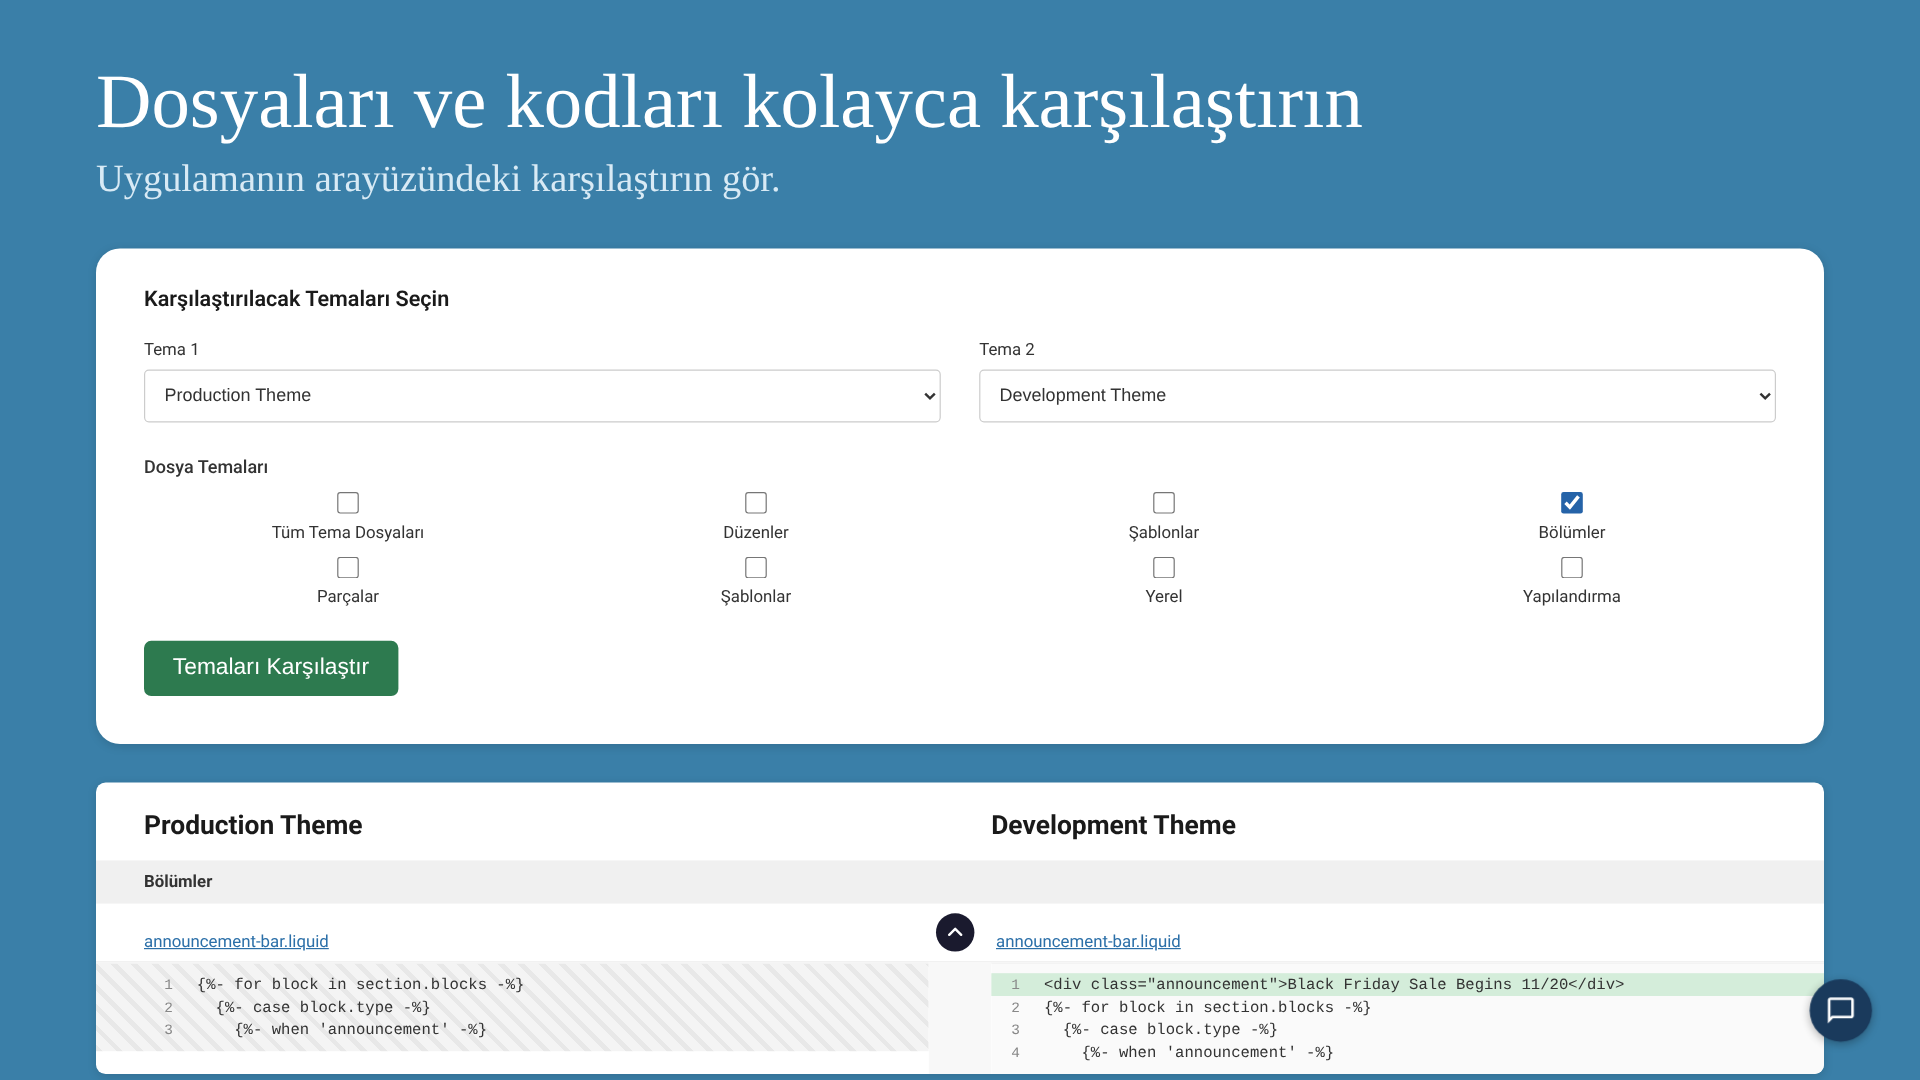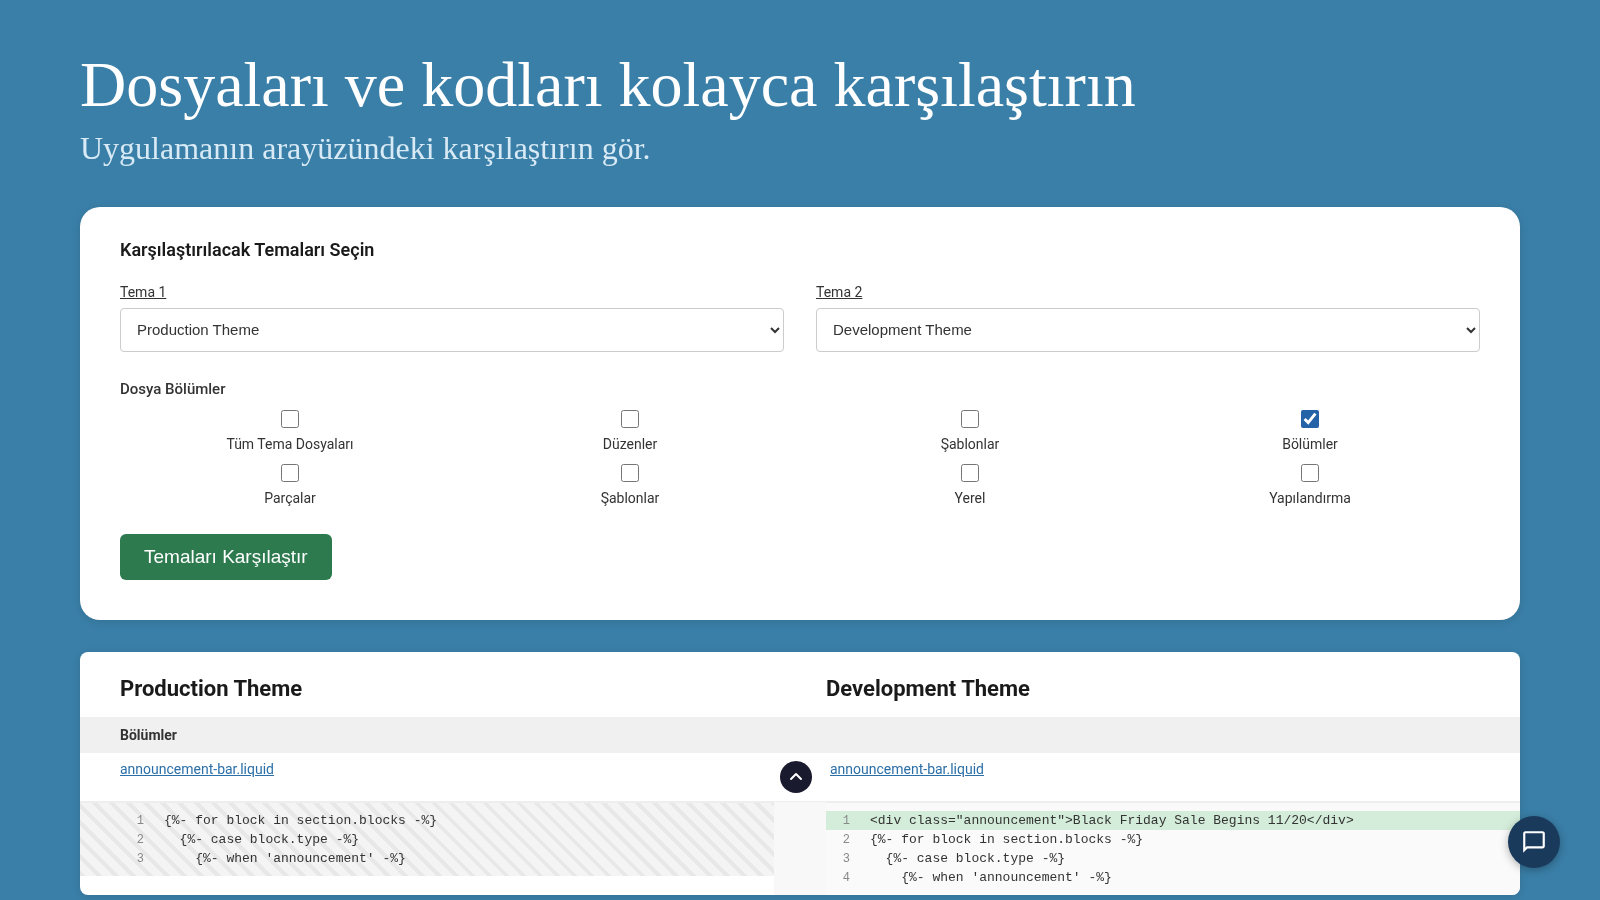--- a/index.html
+++ b/index.html
@@ -54,21 +54,20 @@
 
     .theme-selector {
       flex: 1;
     }
 
     .theme-selector label {
       display: block;
       font-size: 14px;
       color: #333;
       margin-bottom: 8px;
-      text-decoration: underline;
     }
 
     .theme-selector select {
       width: 100%;
       height: 44px;
       border: 1px solid #ccc;
       border-radius: 4px;
       padding: 0 12px;
       font-size: 15px;
       color: #333;
@@ -151,21 +150,21 @@
     .section-header {
       background: #f0f0f0;
       padding: 10px 40px;
       font-size: 14px;
       font-weight: 700;
       color: #333;
     }
 
     .file-row {
       display: flex;
-      align-items: flex-start;
+      align-items: flex-end;
       padding: 8px 40px;
       border-bottom: 1px solid #eee;
     }
 
     .file-link-left {
       flex: 1;
       color: #2b6fa8;
       text-decoration: underline;
       font-size: 14px;
       cursor: pointer;
@@ -319,21 +318,21 @@
         <option>Production Theme</option>
         <option selected="">Development Theme</option>
         <option>Staging Theme</option>
         <option>Backup Theme</option>
       </select>
     </div>
   </div>
 
   
   <div class="file-types-section">
-    <div class="file-types-title">Dosya Bölümler</div>
+    <div class="file-types-title">Dosya Temaları</div>
     <div class="checkboxes-grid">
       <label class="checkbox-item">
         <input type="checkbox" style="">
         <span>Tüm Tema Dosyaları</span>
       </label>
       <label class="checkbox-item">
         <input type="checkbox" style="">
         <span>Düzenler</span>
       </label>
       <label class="checkbox-item">

